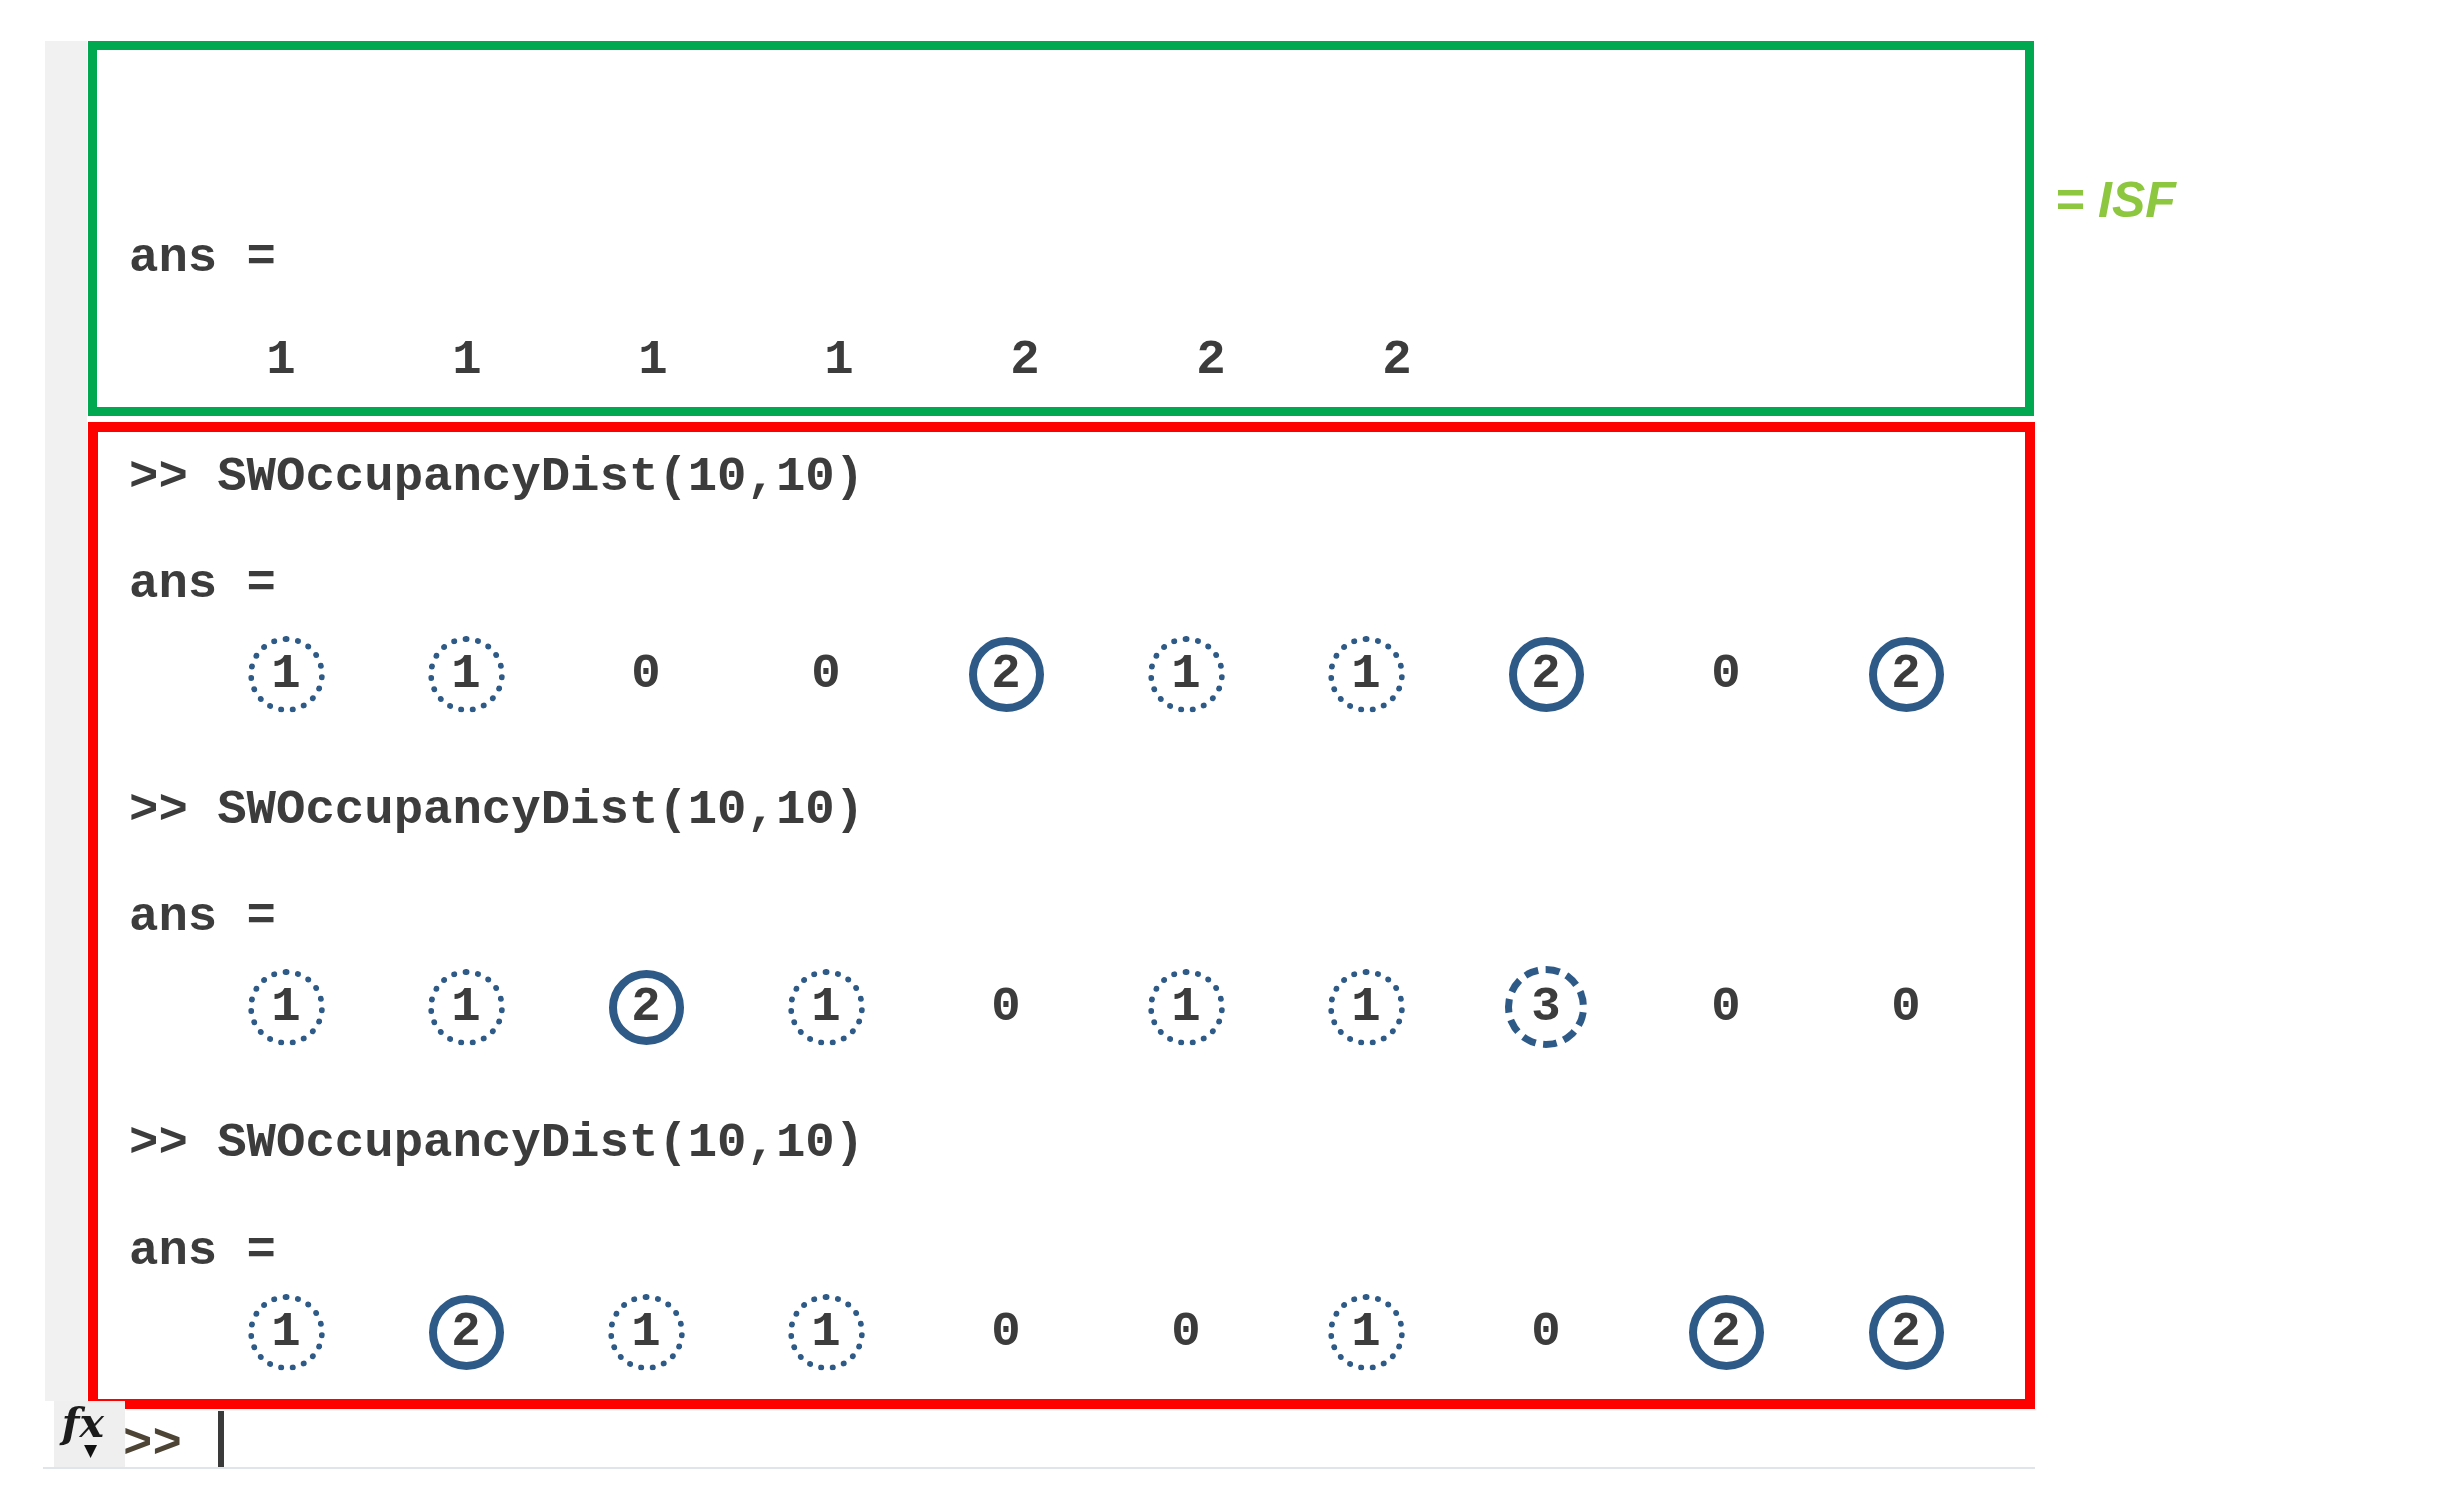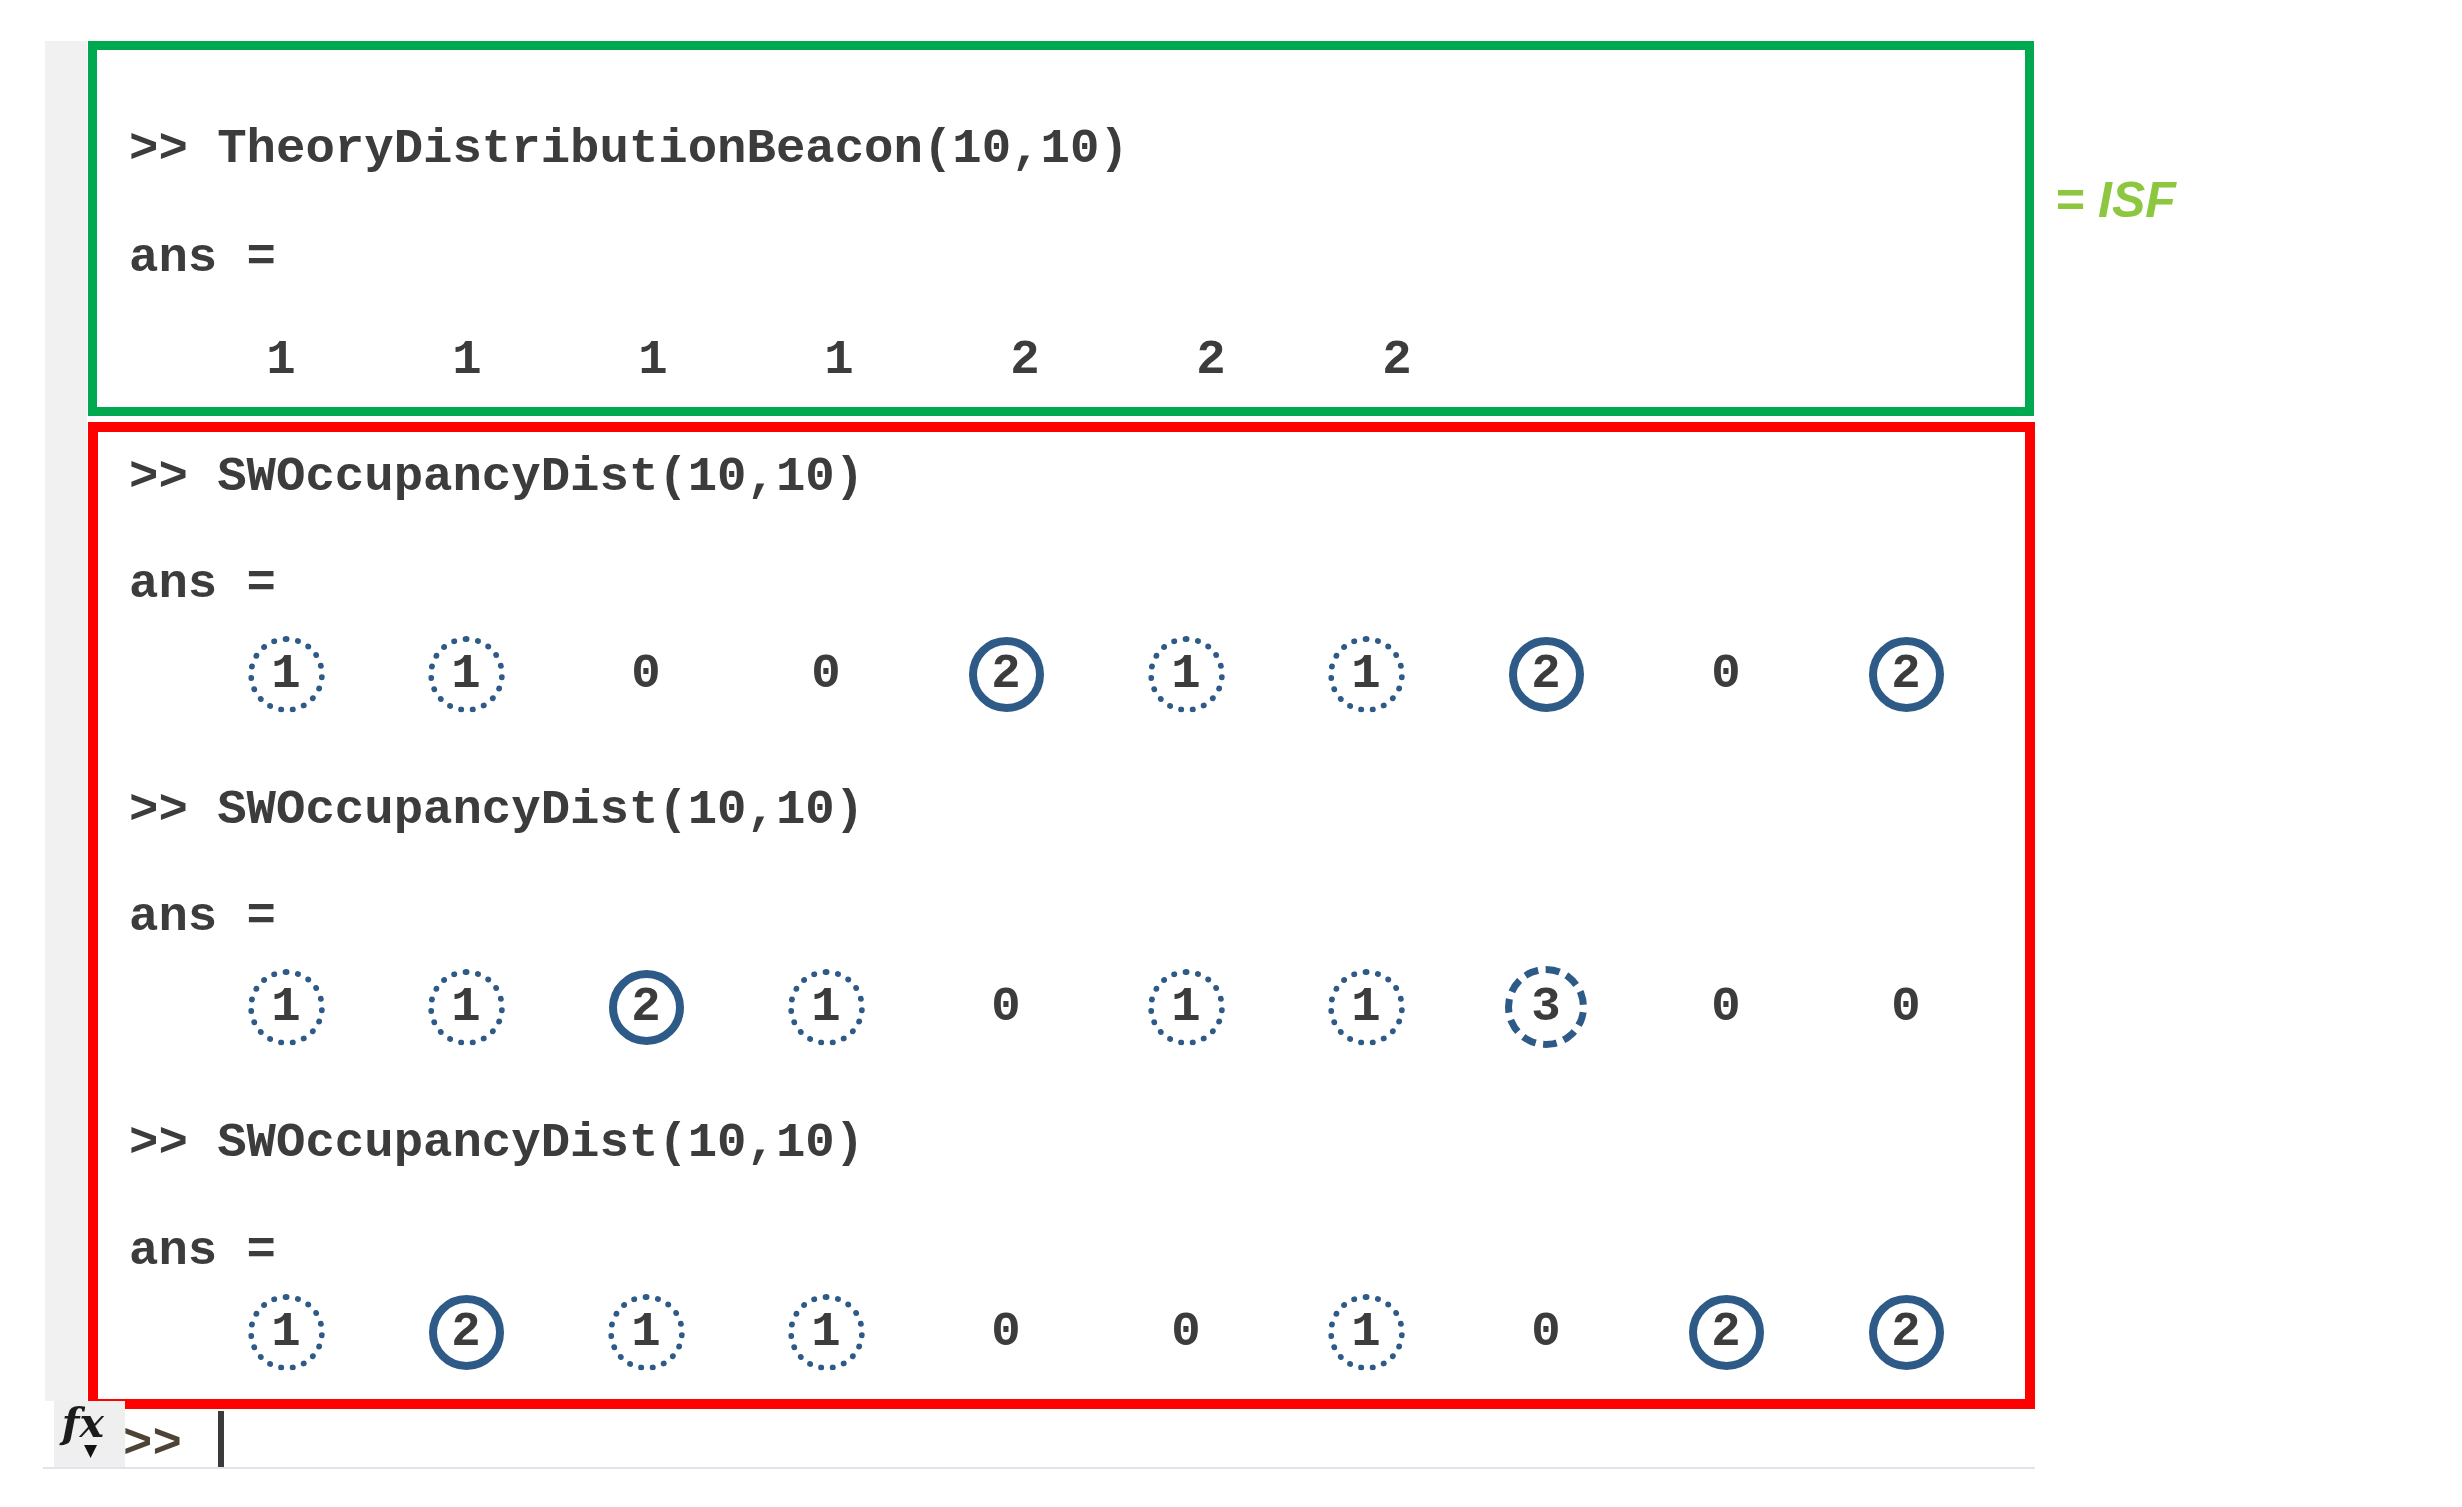--- a/index.html
+++ b/index.html
@@ -40,21 +40,20 @@
 </head>
 <body>
 
 <div class="canvas">
 
   <div class="gutter"></div>
 
   <div class="isf-box"></div>
   <div class="sim-box"></div>
 
-  <div class="mono" style="top:121px">&gt;&gt; TheoryDistributionBeacon(10,10)</div>
   <div class="mono" style="top:230px">ans =</div>
   <div class="values-row isf-row" style="top:317px">
       <span class="cell">
         <span class="ring none">1</span>
       </span>
       <span class="cell">
         <span class="ring none">1</span>
       </span>
       <span class="cell">
         <span class="ring none">1</span>

